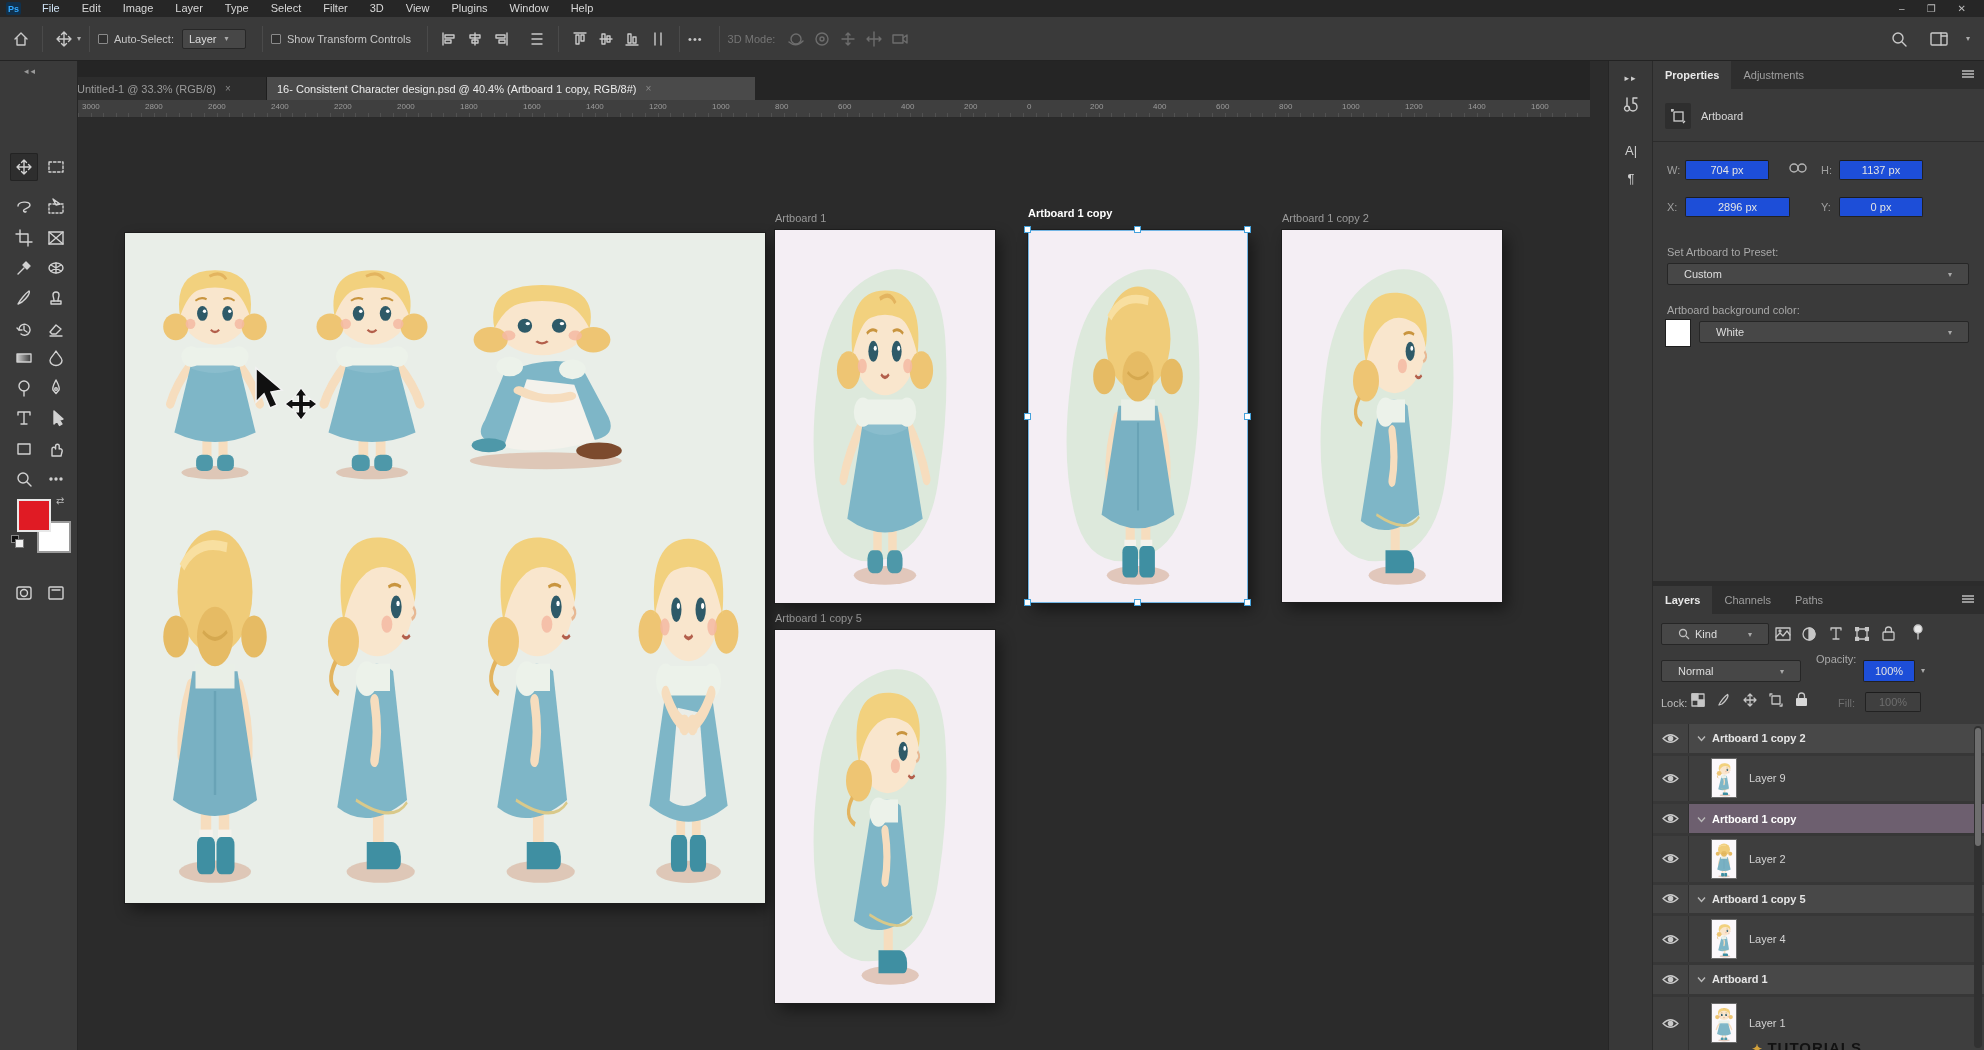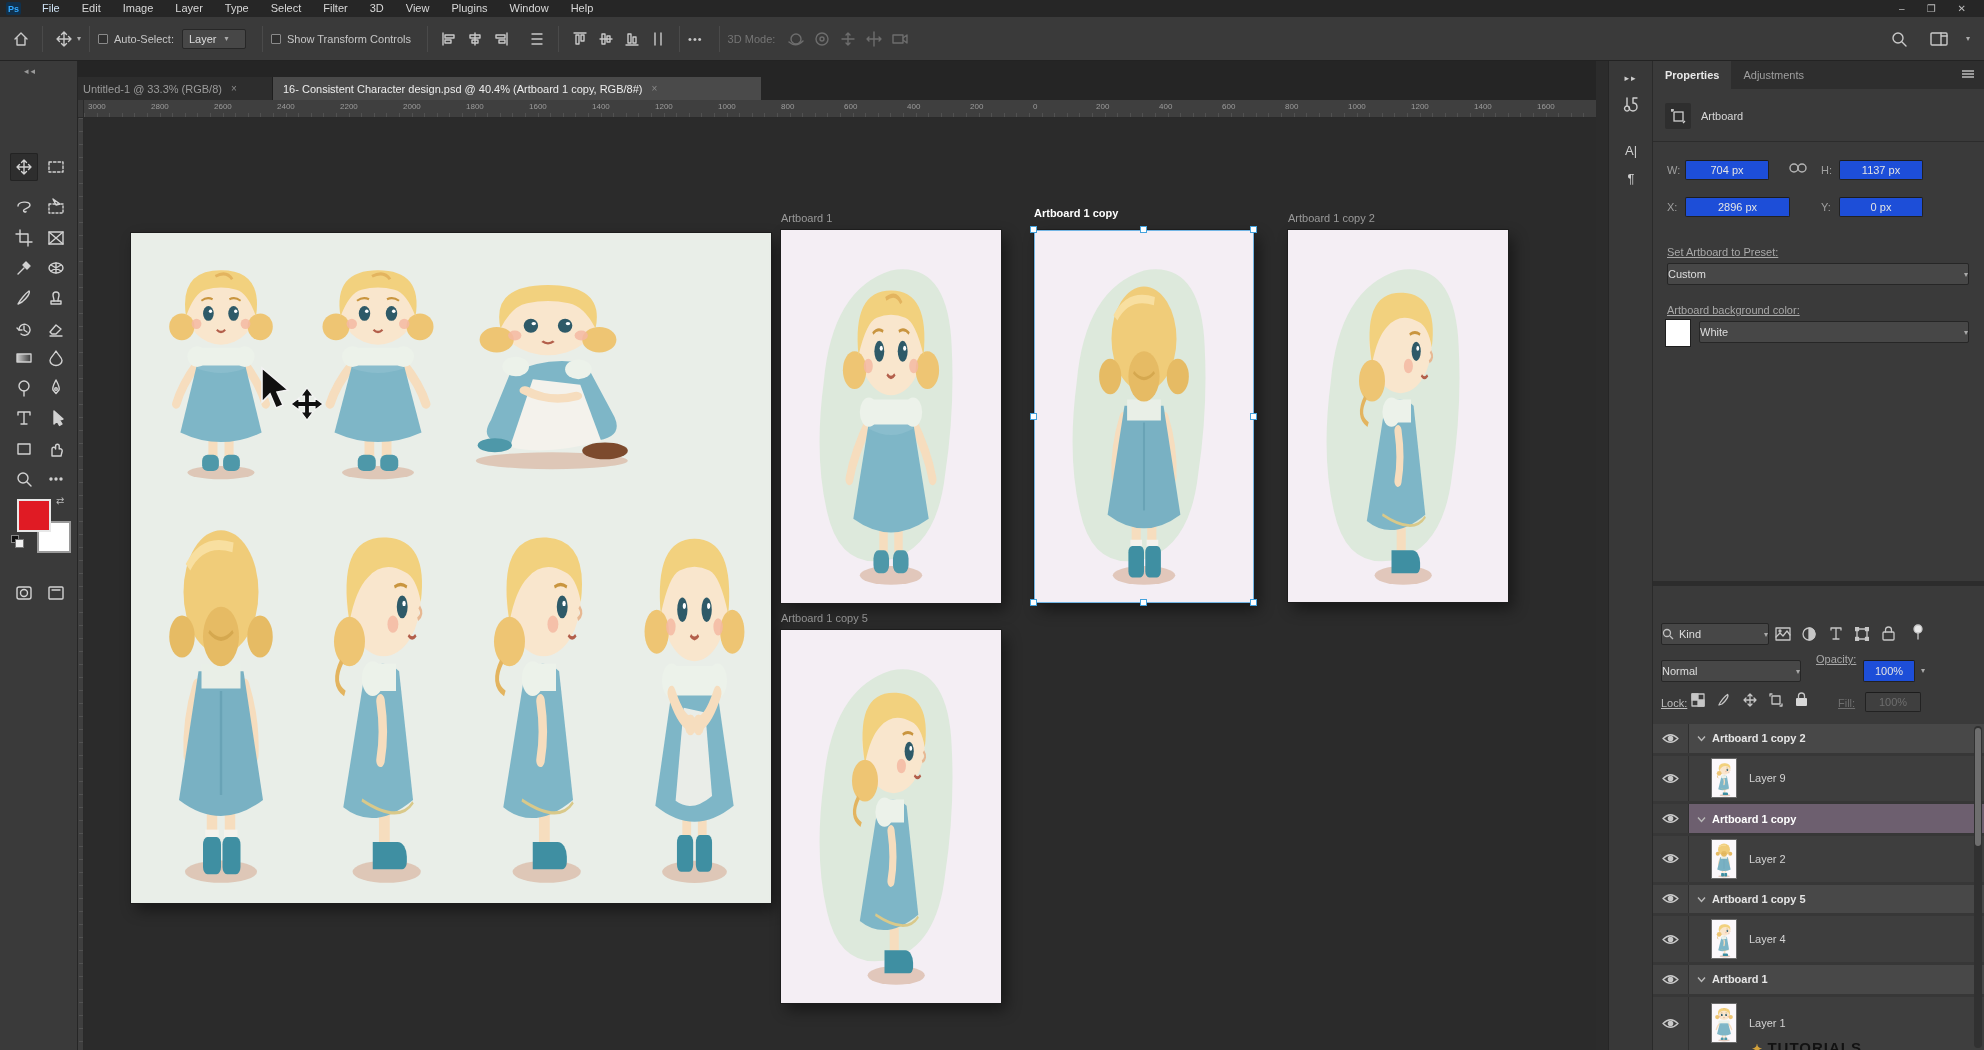--- a/index.html
+++ b/index.html
@@ -39,21 +39,21 @@
   .tool.sel { background:#2e2e2e; box-shadow:inset 0 0 0 1px #232323; }
   .tcol1 { left:10px; } .tcol2 { left:42px; }
   #swatch-fg { position:absolute; left:17px; top:438px; width:34px; height:33px; background:#e01b24; border:2px solid #e8e8e8; z-index:2; }
   #swatch-bg { position:absolute; left:37px; top:460px; width:34px; height:32px; background:#ffffff; border:2px solid #9a9a9a; z-index:1; }
   #swatch-swap { position:absolute; left:56px; top:434px; color:#bbb; font-size:10px; }
   #swatch-mini { position:absolute; left:11px; top:474px; width:13px; height:13px; }
   #swatch-mini .b1 { position:absolute; left:0; top:0; width:8px; height:8px; background:#111; border:1px solid #888; }
   #swatch-mini .b2 { position:absolute; left:4px; top:4px; width:9px; height:9px; background:#f2f2f2; border:1px solid #777; }
 
   
-  #docarea { position:absolute; left:66px; top:61px; width:1530px; height:816px; background:#f97316; }
+  #docarea { position:absolute; left:60px; top:61px; width:1530px; height:816px; background:#f97316; }
   #tabbar { position:absolute; left:0; top:0; width:100%; height:39px; background:#252525; }
   .tab { position:absolute; bottom:0; height:23px; display:flex; align-items:center; padding:0 10px; gap:9px; font-size:11px; }
   .tab .x { color:#8a8a8a; font-size:10px; }
   #tab1 { left:7px; width:200px; background:#2d2d2d; color:#9b9b9b; border-right:1px solid #1e1e1e; }
   #tab2 { left:207px; width:488px; background:#4a4a4a; color:#ededed; }
   #hruler { position:absolute; left:18px; top:39px; width:1512px; height:18px; background:#3f3f3f; border-bottom:1px solid #2a2a2a;
             display:flex; padding-left:4px; overflow:hidden;
             background-image:repeating-linear-gradient(90deg,#515151 0 1px,transparent 1px 12.6px); background-position:0 13px; background-size:100% 5px; background-repeat:no-repeat; }
   .hcell { width:63px; flex:0 0 63px; font-size:8px; color:#9c9c9c; padding-top:2px; }
   #rcorner { position:absolute; left:0; top:39px; width:18px; height:18px; background:#3a3a3a; border-right:1px solid #2a2a2a; border-bottom:1px solid #2a2a2a; }
@@ -80,23 +80,23 @@
   #rightpanels { position:absolute; left:1652px; top:61px; width:332px; height:989px; background:#3a3a3a; border-left:1px solid #2a2a2a; }
   .ptabrow { position:absolute; left:0; width:332px; height:28px; background:#2e2e2e; display:flex; align-items:flex-end; }
   .ptab { height:28px; display:flex; align-items:center; padding:0 12px; color:#9f9f9f; font-size:11px; }
   .ptab.active { background:#3a3a3a; color:#e8e8e8; font-weight:bold; }
   .pmenu { margin-left:auto; margin-right:10px; align-self:center; }
   .pmenu svg { stroke:#bdbdbd; stroke-width:1.5; }
   .field { background:#1d4ed8; border:1px solid #222; border-top-color:#1c1c1c; border-radius:2px; height:20px;
            display:flex; align-items:center; justify-content:center; color:#e4e4e4; }
   .flabel { color:#9f9f9f; }
   .pdrop { position:absolute; background:#474747; border:1px solid #262626; border-radius:2px; height:22px;
-           display:flex; align-items:center; padding:0 0; color:#dedede; }
+           display:flex; align-items:center; padding:0 16px; color:#dedede; }
   .pdrop .chev { margin-left:auto; }
-  .plabel { position:absolute; color:#a8a8a8;text-decoration:underline; }
+  .plabel { position:absolute; color:#a8a8a8; }
   .licon svg { stroke:#c6c6c6; fill:none; stroke-width:1.3; stroke-linecap:round; stroke-linejoin:round; }
 
   
   #layerlist { position:absolute; left:0; top:663px; width:332px; height:326px; display:flex; flex-direction:column; gap:3px; background:#373737; }
   .lrow { display:flex; align-items:center; width:100%; }
   .lrow.group { height:30px; background:#484848; }
   .lrow.group.sel { background:#6d5f6f; }
   .lrow.layer { height:48px; background:#3e3e3e; }
   .lrow.layer:last-child { height:56px; }
   .eyecell { width:36px; align-self:stretch; display:flex; align-items:center; justify-content:center;
@@ -776,20 +776,28 @@
 
   <div class="plabel" style="left:14px; top:243px">Artboard background color:</div>
   <div class="abs" style="left:12px; top:258px; width:26px; height:28px; background:#ffffff; border:1px solid #1f1f1f"></div>
   <div class="pdrop" style="left:46px; top:260px; width:270px">
     <span>White</span>
       <span class="chev">▾</span>
   </div>
 
   <div class="abs" style="left:0; top:520px; width:332px; height:5px; background:#2c2c2c"></div>
 
+  <div class="ptabrow" style="top:525px">
+    <div class="ptab active">Layers</div>
+    <div class="ptab">Channels</div>
+    <div class="ptab">Paths</div>
+    <div class="pmenu"><svg width="14" height="10">
+          <path d="M1,2 H13 M1,5 H13 M1,8 H13"></path>
+        </svg></div>
+  </div>
 
   <div class="pdrop" style="left:8px; top:562px; width:108px; height:22px; gap:5px">
     <svg width="12" height="12" style="stroke:#c0c0c0; fill:none; stroke-width:1.3">
         <circle cx="5" cy="5" r="3.5"></circle>
         <path d="M8,8 L11,11"></path>
       </svg>
     <span>Kind</span>
       <span class="chev">▾</span>
   </div>
   <div class="licon abs" style="left:122px; top:566px"><svg width="16" height="14">

